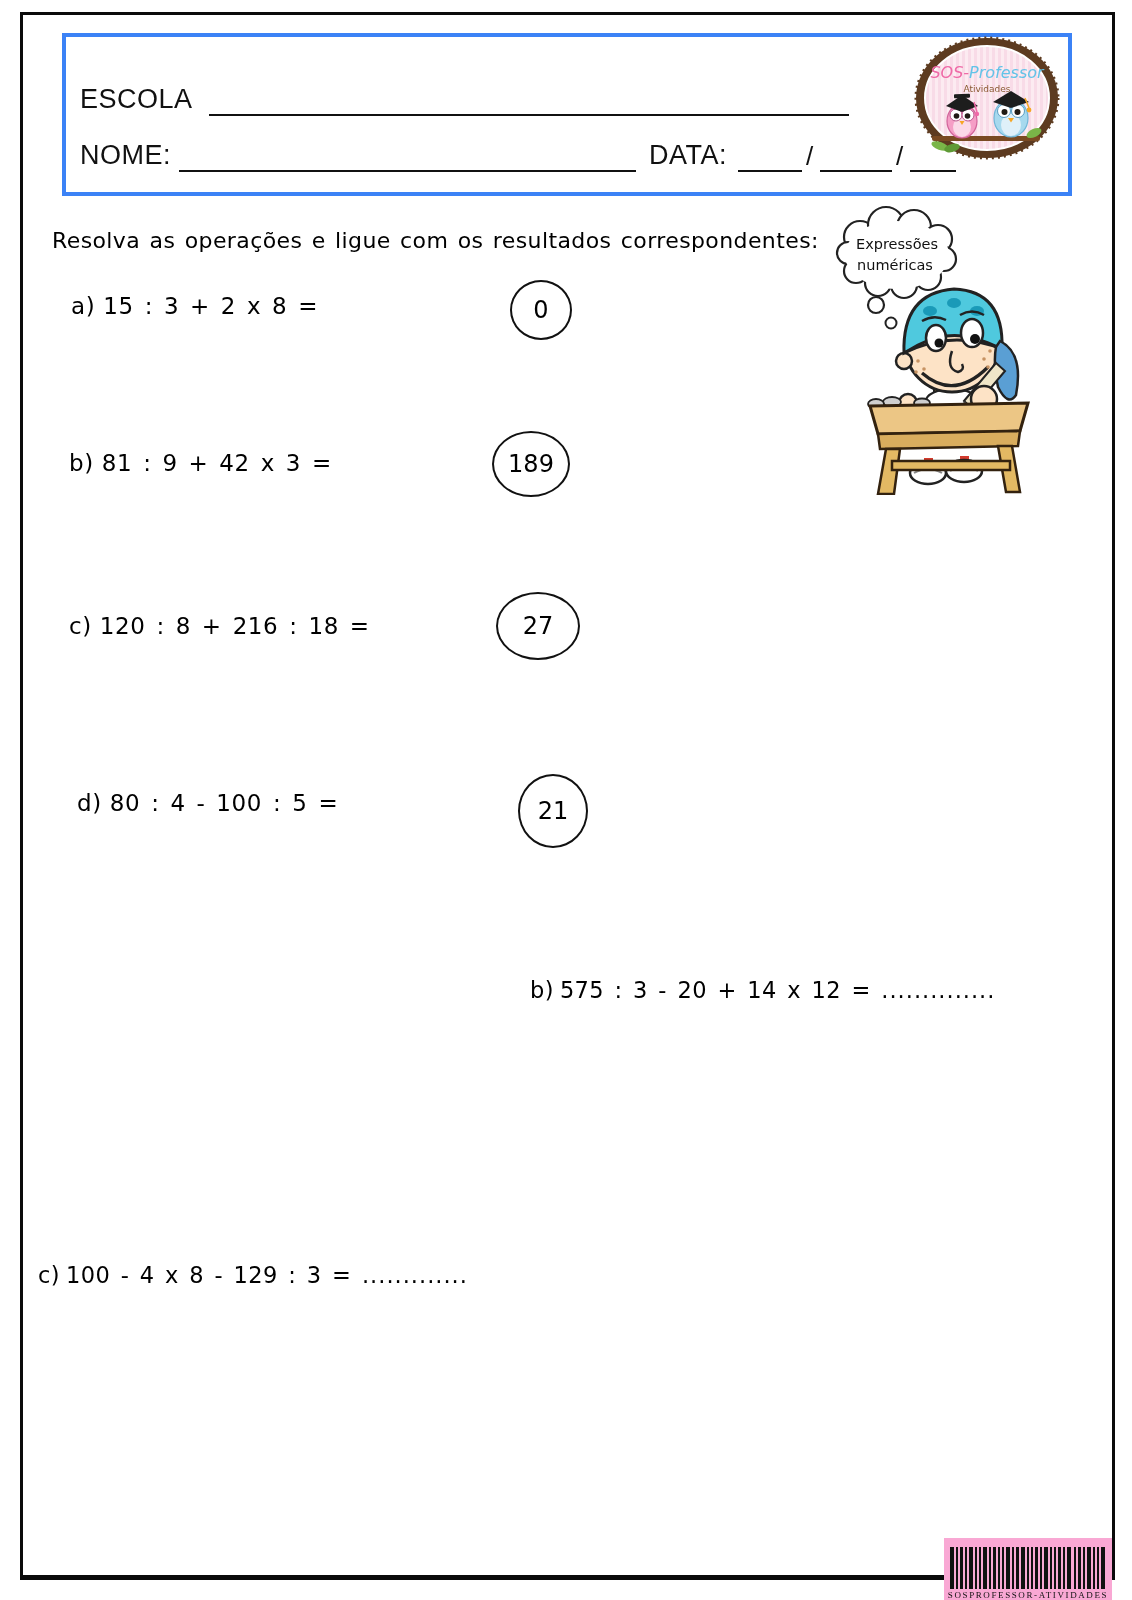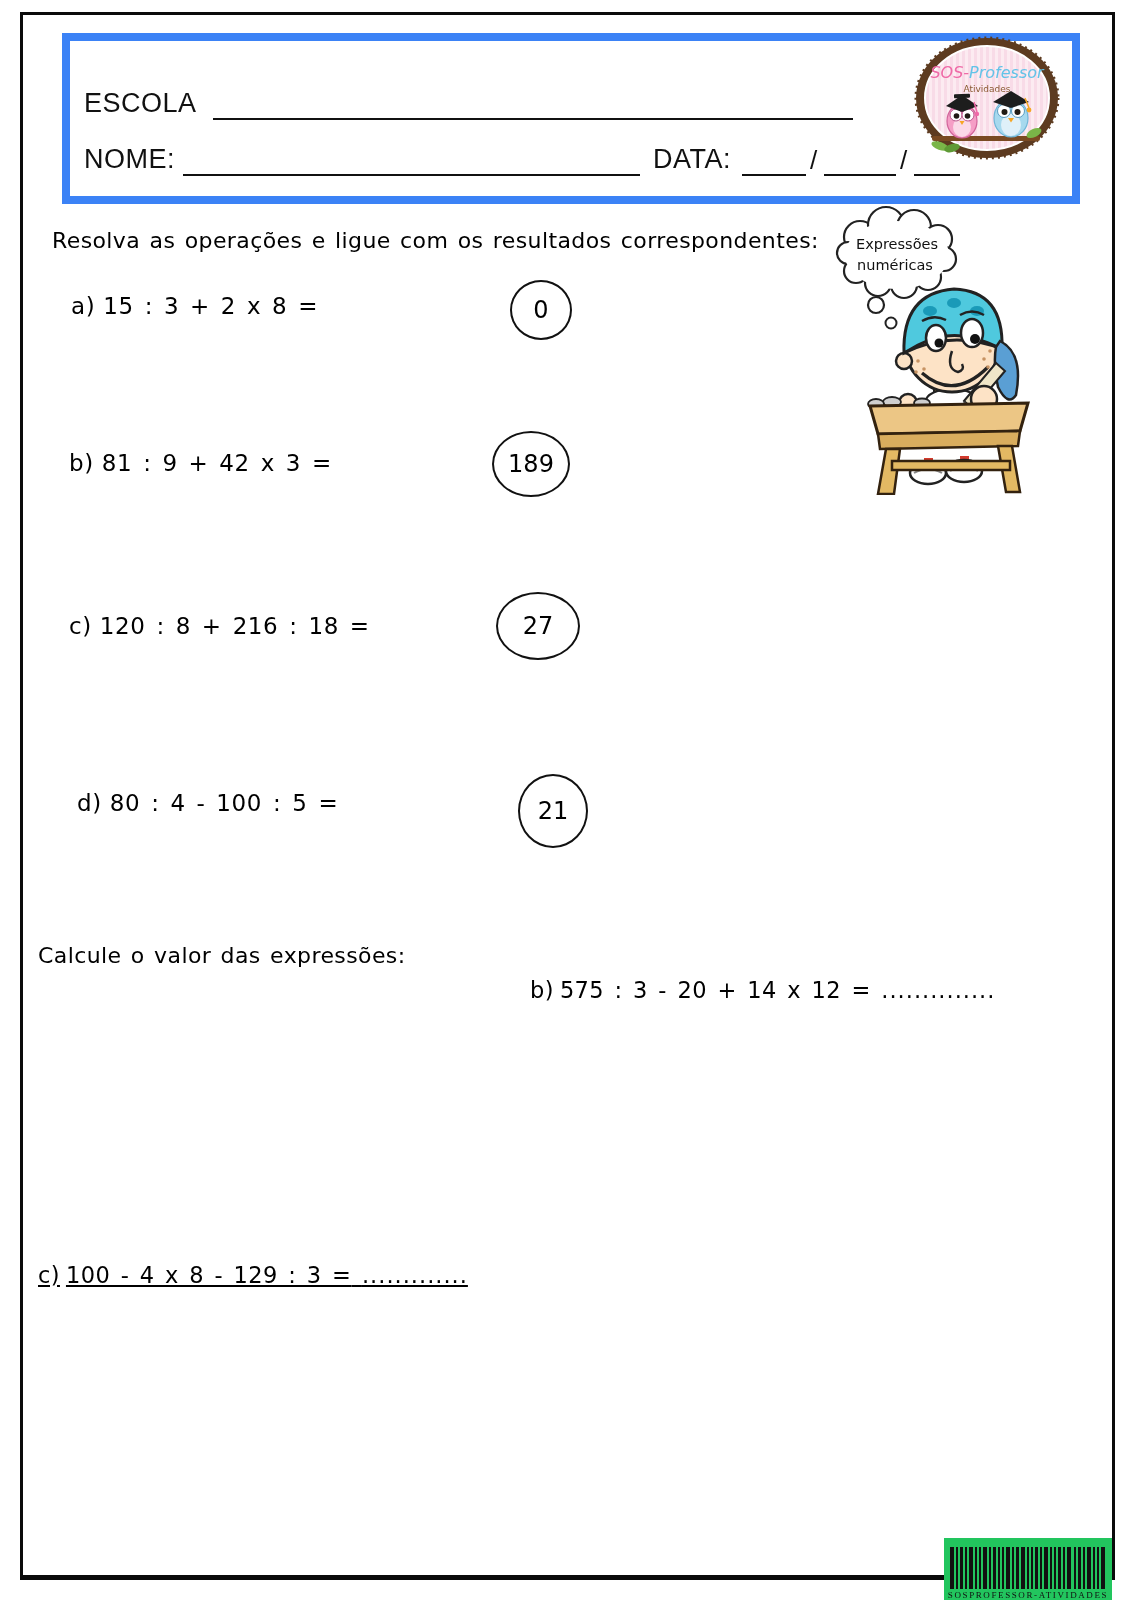--- a/index.html
+++ b/index.html
@@ -1,39 +1,39 @@
 <!DOCTYPE html>
 <html><head>
 <meta charset="utf-8">
 <style>
   html,body{margin:0;padding:0;background:#ffffff;}
   .page{position:relative;width:1132px;height:1600px;background:#ffffff;overflow:hidden;
         font-family:"DejaVu Sans",sans-serif;color:#000;}
   .page-border{position:absolute;left:20px;top:12px;width:1089px;height:1560px;
         border:3px solid #0a0a0a;border-bottom-width:5px;}
   
-  .header-box{position:absolute;left:62px;top:33px;width:1002px;height:155px;border:8px solid #3b82f6;background:#fff;}
+  .header-box{position:absolute;left:62px;top:33px;width:1002px;height:155px;border:4px solid #3b82f6;background:#fff;}
   .hdr-label{position:absolute;font-family:"Liberation Sans",sans-serif;font-size:27px;color:#111;letter-spacing:.5px;}
   .blank{position:absolute;border-bottom:2px solid #111;height:1px;}
   .slash{position:absolute;font-family:"Liberation Sans",sans-serif;font-size:26px;color:#111;}
   .logo-wrap{position:absolute;left:914px;top:36px;width:146px;height:126px;}
   
   .ws-text{position:absolute;font-size:22px;letter-spacing:.4px;word-spacing:2px;white-space:nowrap;}
   .prob{position:absolute;font-size:23px;letter-spacing:.6px;word-spacing:3px;white-space:nowrap;margin-left:19px;}
   .prob .lbl{margin-right:8px;}
   .ans-circle{position:absolute;border:2.5px solid #111;border-radius:50%;display:flex;
         align-items:center;justify-content:center;background:#fff;
         font-family:"DejaVu Sans",sans-serif;font-size:24px;}
   .calc-line{position:absolute;font-size:22.5px;letter-spacing:.4px;word-spacing:3px;white-space:nowrap;}
   .calc-line .lbl{margin-right:6px;}
   .dots{letter-spacing:1px;}
   
   .boy-wrap{position:absolute;left:812px;top:203px;width:228px;height:292px;}
   
-  .barcode{position:absolute;left:944px;top:1538px;width:168px;height:62px;background:#22c55e;
+  .barcode{position:absolute;left:944px;top:1538px;width:168px;height:62px;background:#f9a8d4;
         display:flex;flex-direction:column;align-items:center;justify-content:flex-end;}
   .barcode-text{font-family:"Liberation Serif",serif;font-size:9px;letter-spacing:1.6px;color:#111;
         margin-top:1px;white-space:nowrap;}
 </style>
 </head>
 <body>
 
 <div class="page">
   <div class="page-border"></div>
 
@@ -203,26 +203,25 @@
     <span>27</span>
   </div>
 
   <div class="prob" style="left:58px;top:790px;">
     <span class="lbl">d)</span><span>80 : 4 - 100 : 5 =</span>
   </div>
   <div class="ans-circle" style="left:518px;top:774px;width:66px;height:70px;justify-content:center;">
     <span>21</span>
   </div>
 
-  <div class="ws-text" style="left:38px;top:943px;">Calcule o valor das expressões:</div>
 
   <div class="calc-line" style="left:530px;top:977px;">
     <span class="lbl">b)</span><span>575 : 3 - 20 + 14 x 12 =</span> <span class="dots">..............</span>
   </div>
-  <div class="calc-line" style="left:38px;top:1262px;text-decoration:underline;">
+  <div class="calc-line" style="left:38px;top:1262px;">
     <span class="lbl">c)</span><span>100 - 4 x 8 - 129 : 3 =</span> <span class="dots">.............</span>
   </div>
 
   <div class="barcode">
     <svg width="156" height="42" viewBox="0 0 156 42">
       <g fill="#111">
         <rect x="0" y="0" width="4" height="42"></rect>
           <rect x="6" y="0" width="2" height="42"></rect>
           <rect x="10" y="0" width="3" height="42"></rect>
         <rect x="15" y="0" width="2" height="42"></rect>

